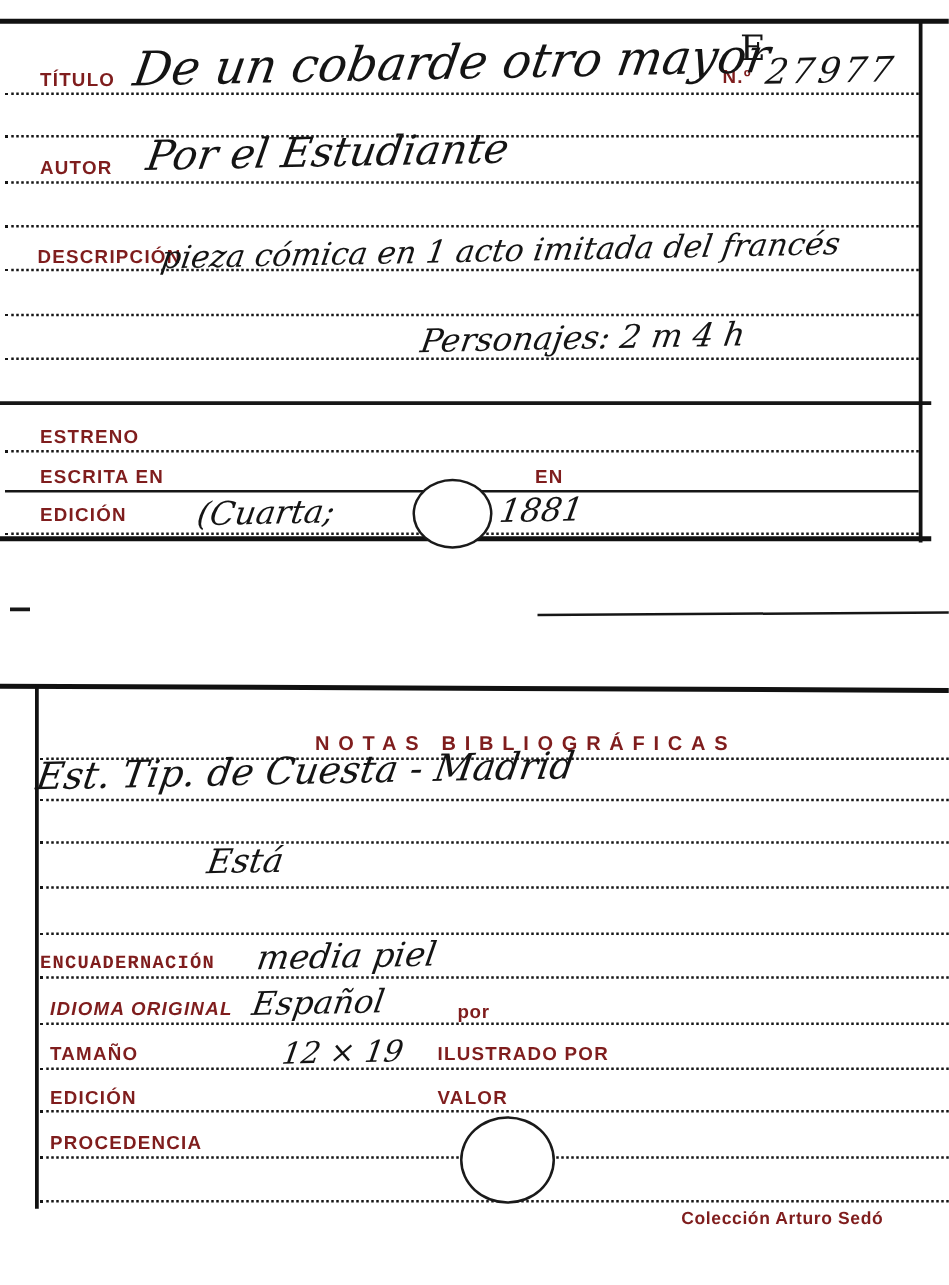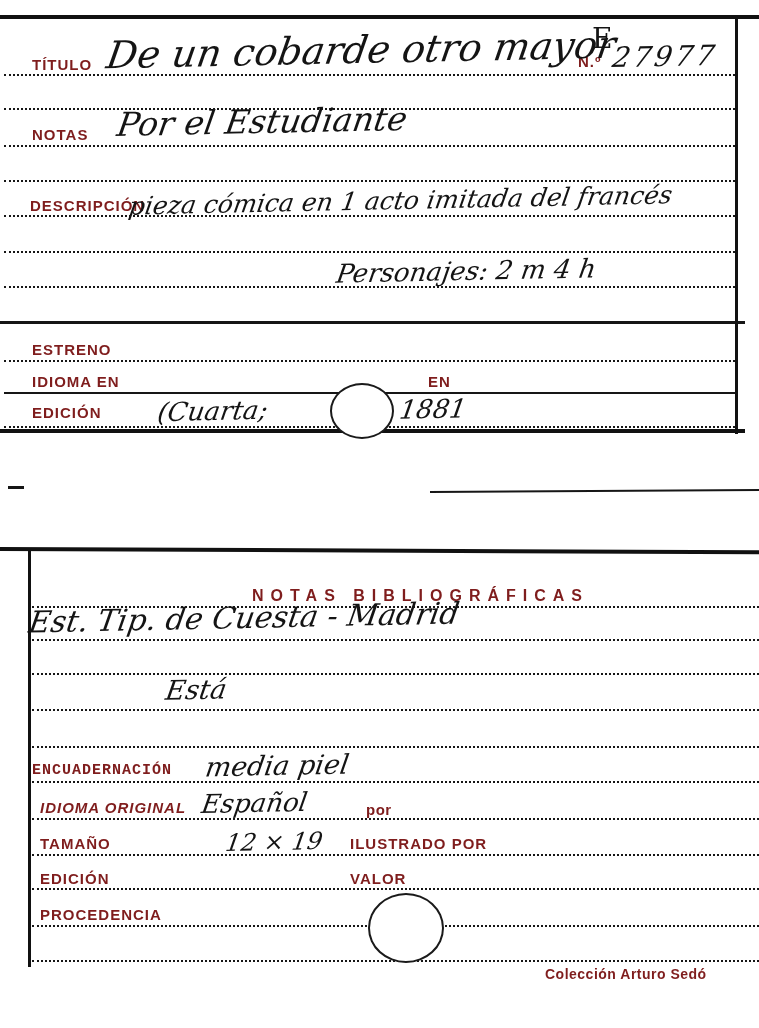--- a/index.html
+++ b/index.html
@@ -49,24 +49,24 @@
   <div class="rule" style="left:4px;top:180px;width:731px;"></div>
   <div class="rule" style="left:4px;top:215px;width:731px;"></div>
   <div class="rule" style="left:4px;top:251px;width:731px;"></div>
   <div class="rule" style="left:4px;top:286px;width:731px;"></div>
   <div class="rule med" style="left:0;top:321px;width:745px;"></div>
   <div class="rule" style="left:4px;top:360px;width:731px;"></div>
   <div class="rule solid" style="left:4px;top:392px;width:731px;"></div>
   <div class="rule" style="left:4px;top:426px;width:731px;"></div>
 
   <div class="label" style="left:32px;top:56px;">TÍTULO</div>
-  <div class="label" style="left:32px;top:126px;">NOTAS</div>
+  <div class="label" style="left:32px;top:126px;">AUTOR</div>
   <div class="label" style="left:30px;top:197px;">DESCRIPCIÓN</div>
   <div class="label" style="left:32px;top:341px;">ESTRENO</div>
-  <div class="label" style="left:32px;top:373px;">IDIOMA EN</div>
+  <div class="label" style="left:32px;top:373px;">ESCRITA EN</div>
   <div class="label" style="left:428px;top:373px;">EN</div>
   <div class="label" style="left:32px;top:404px;">EDICIÓN</div>
   <div class="label" style="left:578px;top:53px;">N.º</div>
 
   <div class="hand" style="left:108px;top:28px;font-size:38px;">De un cobarde otro mayor</div>
   <div class="hand" style="left:592px;top:22px;font-size:28px;transform:none;font-style:normal;">E</div>
   <div class="hand" style="left:613px;top:40px;font-size:28px;letter-spacing:3px;">27977</div>
   <div class="hand" style="left:118px;top:102px;font-size:33px;">Por el Estudiante</div>
   <div class="hand" style="left:130px;top:186px;font-size:25px;">pieza cómica en 1 acto imitada del francés</div>
   <div class="hand" style="left:337px;top:256px;font-size:26px;">Personajes: 2 m 4 h</div>

